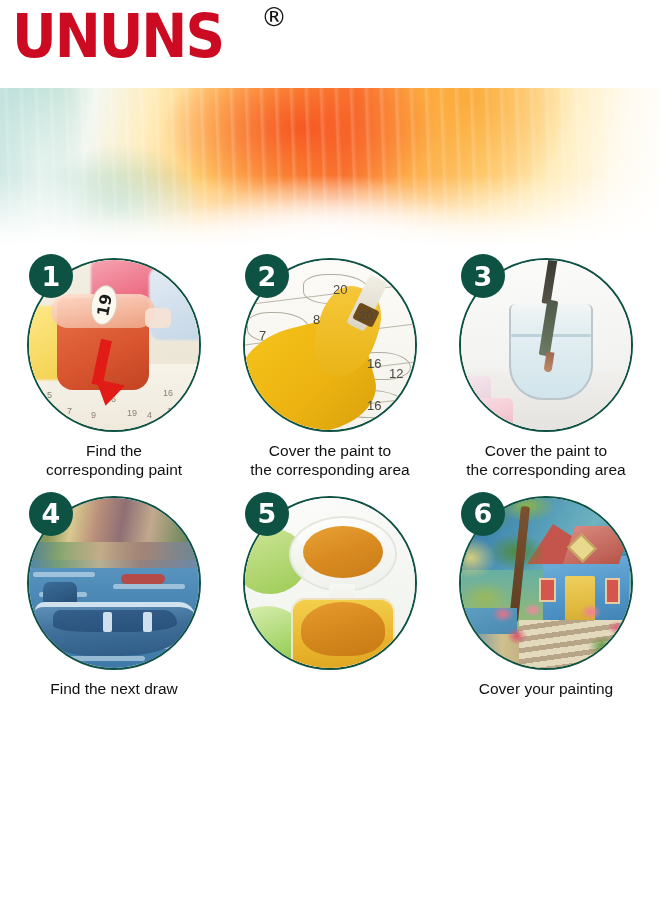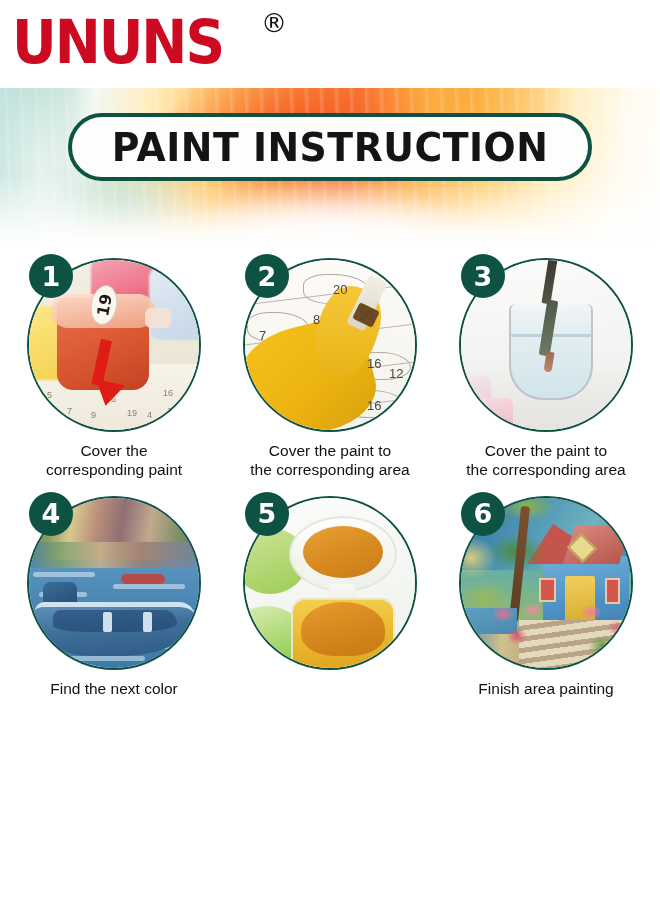--- a/index.html
+++ b/index.html
@@ -17,21 +17,21 @@
   .logo-bar {
     position: relative;
     height: 88px;
     width: 660px;
     background: #ffffff;
     z-index: 5;
   }
   .logo-wrap {
     position: absolute;
     left: 12px;
-    top: 14px;
+    top: 8px;
     display: flex;
     align-items: flex-start;
   }
   .logo-text {
     font-family: "DejaVu Sans", sans-serif;
     font-weight: bold;
     font-size: 60px;
     letter-spacing: -2px;
     line-height: 0.95;
     color: #cc0a21;
@@ -349,23 +349,20 @@
 </div>
 
 <div class="banner">
   <div class="wash wash-base"></div>
   <div class="wash wash-blob1"></div>
   <div class="wash wash-streaks"></div>
   <div class="wash wash-blob2"></div>
   <div class="wash wash-fadeleft"></div>
   <div class="wash wash-fadebottom"></div>
 
-  <div class="title-pill">
-    <span class="title-text">PAINT INSTRUCTION</span>
-  </div>
 </div>
 
 <div class="steps">
 
   <div class="step">
     <div class="photo-wrap">
       <div class="photo">
         <div class="scene s1-bg">
           <div class="s1-canvas"></div>
           <span class="s1-num" style="left:18px;  top:130px;">5</span>
@@ -385,21 +382,21 @@
           <div class="s1-tab"></div>
           <div class="s1-label">19</div>
           <div class="s1-arrow">
             <div class="shaft"></div>
               <div class="head"></div>
           </div>
         </div>
       </div>
       <div class="badge">1</div>
     </div>
-    <div class="caption">Cover the
+    <div class="caption">Find the
 corresponding paint</div>
   </div>
 
   <div class="step">
     <div class="photo-wrap">
       <div class="photo">
         <div class="scene s2-bg">
           <div class="s2-line" style="top:34px; transform:rotate(-7deg);"></div>
           <div class="s2-line" style="top:74px; transform:rotate(-7deg);"></div>
           <div class="s2-line" style="top:112px; transform:rotate(-7deg);"></div>
@@ -463,21 +460,21 @@
           <div class="s4-motor"></div>
           <div class="s4-motor-s"></div>
           <div class="s4-boat"></div>
           <div class="s4-boat-in"></div>
           <div class="s4-seat" style="left:74px;"></div>
           <div class="s4-seat" style="left:114px;"></div>
         </div>
       </div>
       <div class="badge">4</div>
     </div>
-    <div class="caption">Find the next color</div>
+    <div class="caption">Find the next draw</div>
   </div>
 
   <div class="step">
     <div class="photo-wrap">
       <div class="photo">
         <div class="scene s5-bg">
           <div class="s5-green1"></div>
           <div class="s5-green2"></div>
           <div class="s5-lid"></div>
           <div class="s5-lid-paint"></div>
@@ -506,16 +503,16 @@
           <div class="s6-trunk"></div>
           <div class="s6-water"></div>
           <div class="s6-ground"></div>
           <div class="s6-steps"></div>
           <div class="s6-flowers"></div>
           <div class="s6-flowers2"></div>
         </div>
       </div>
       <div class="badge">6</div>
     </div>
-    <div class="caption">Finish area painting</div>
+    <div class="caption">Cover your painting</div>
   </div>
 
 </div>
 
 </body></html>

